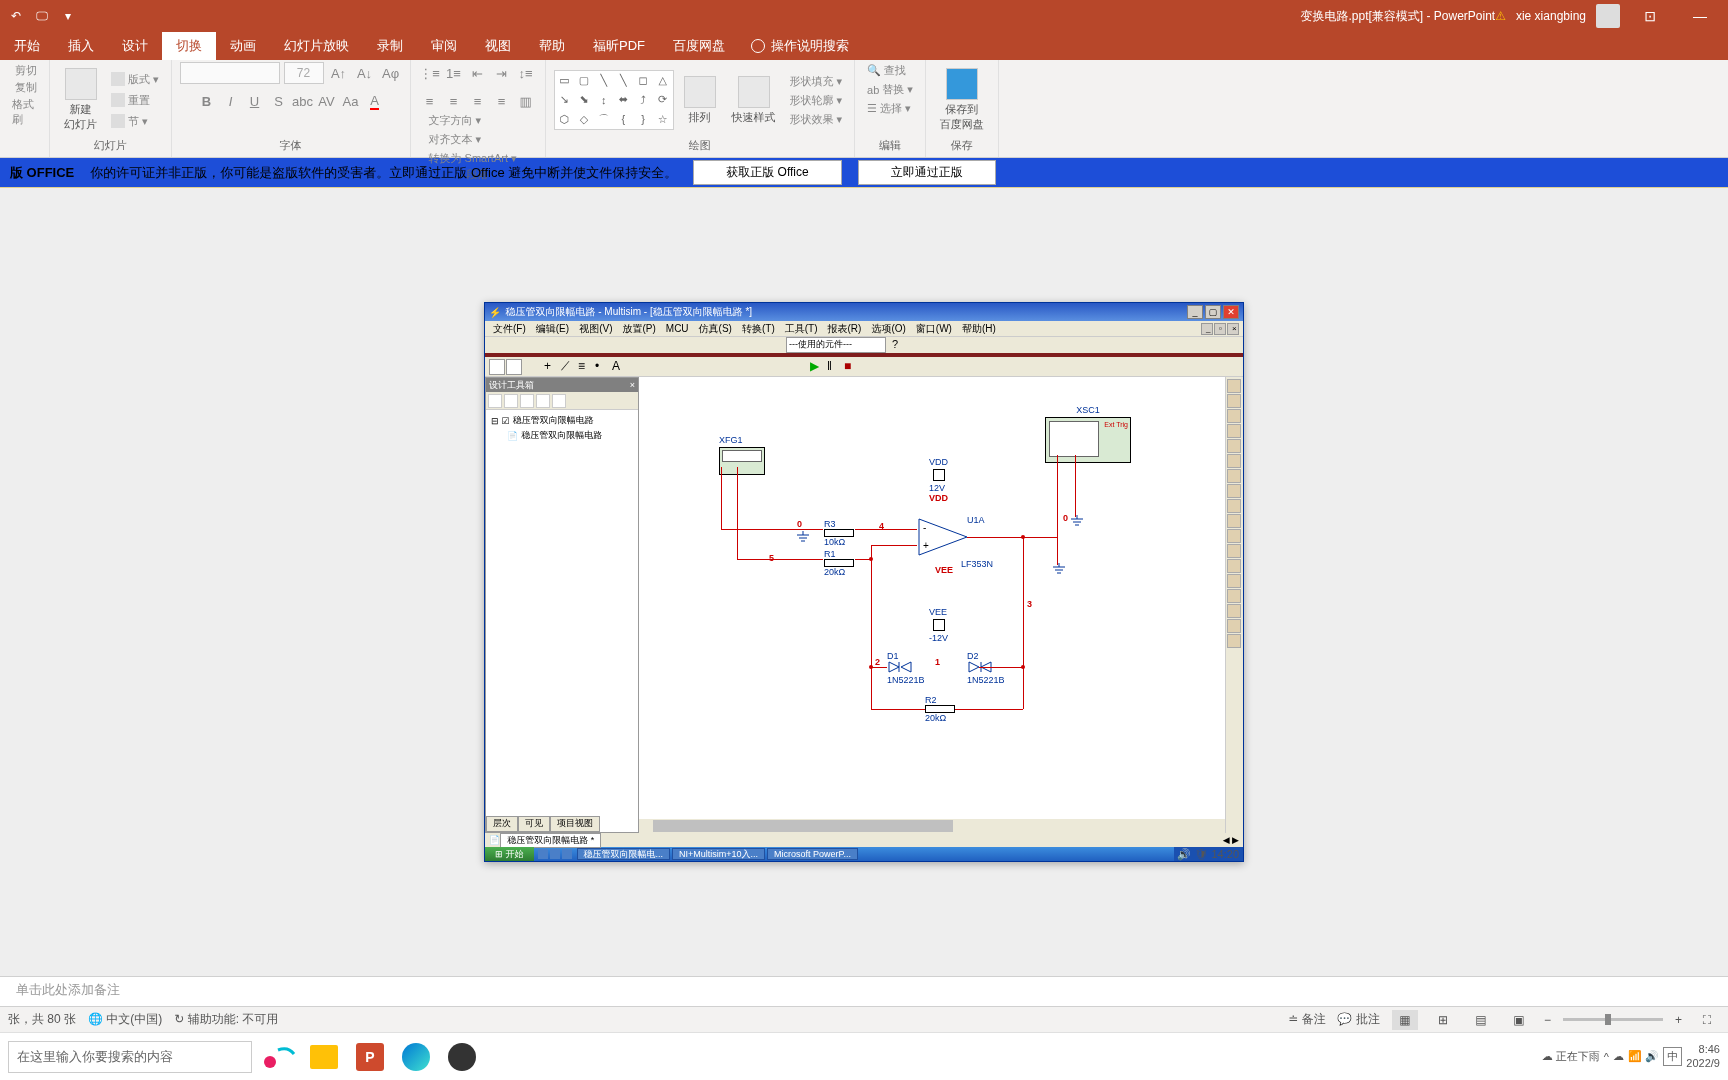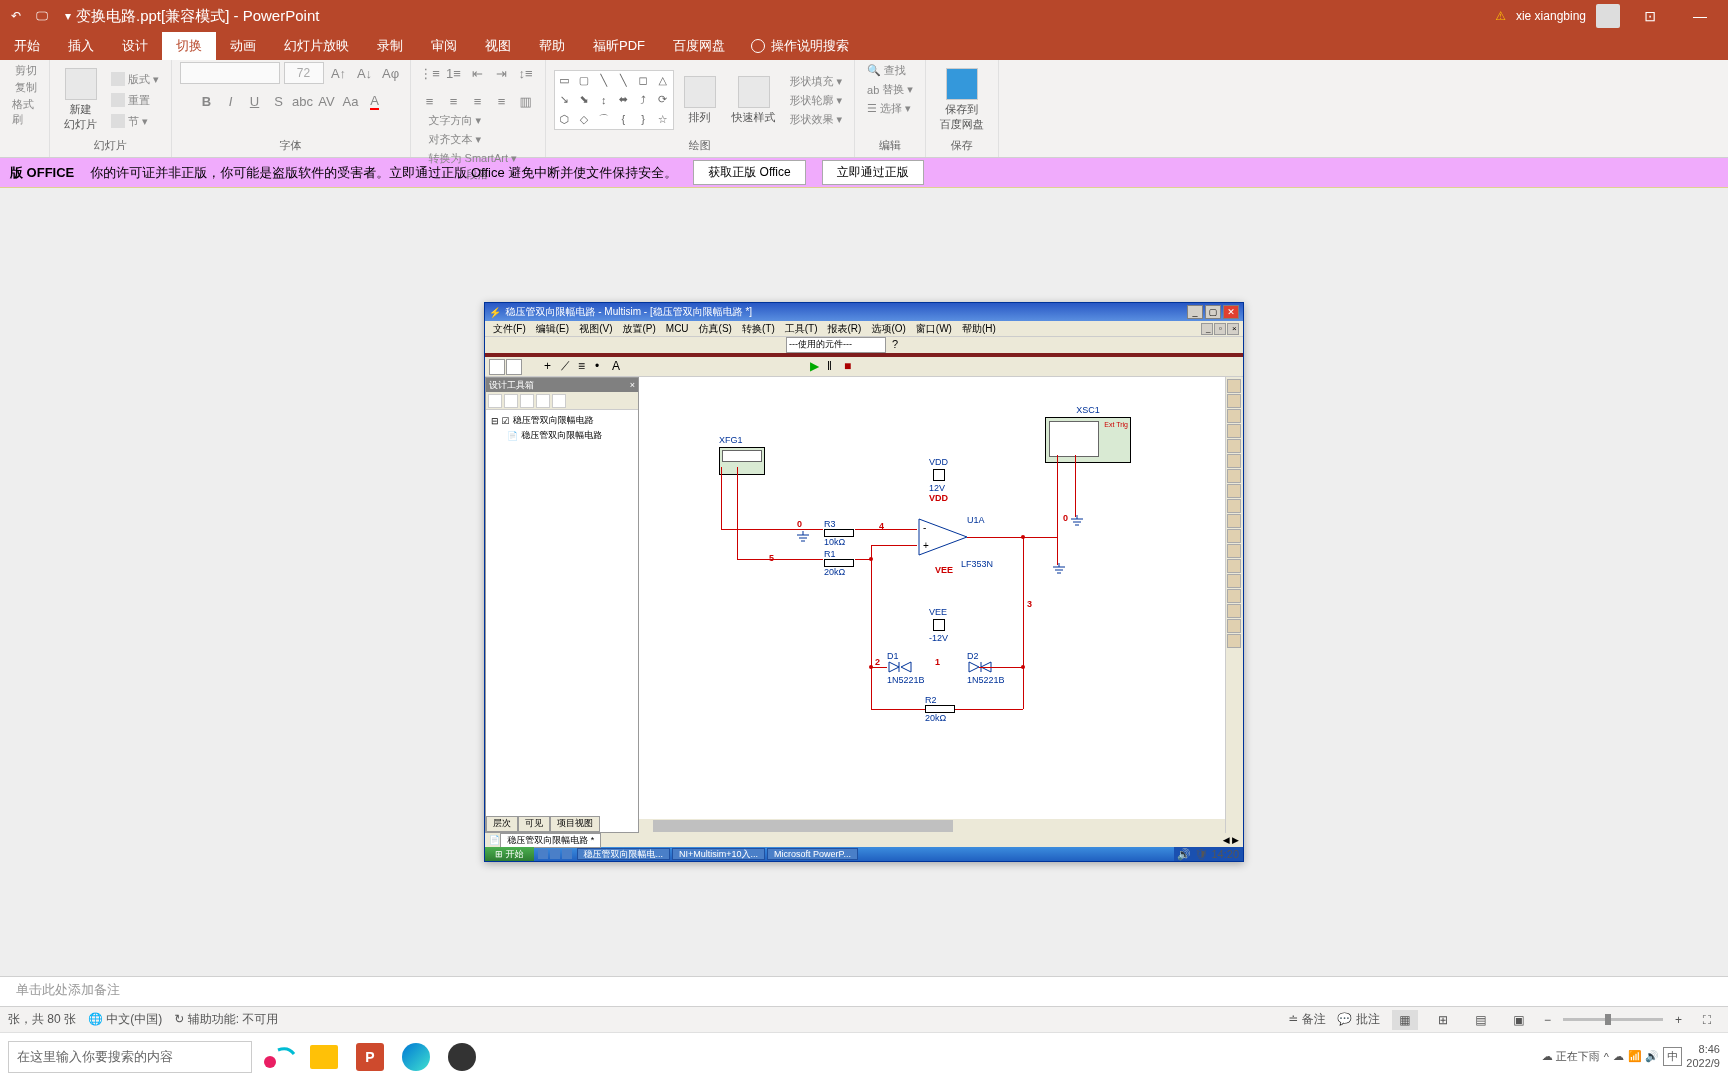--- a/index.html
+++ b/index.html
@@ -2,21 +2,21 @@
 <html><head>
 <meta charset="utf-8">
 <style>
 * { margin: 0; padding: 0; box-sizing: border-box; font-family: "Microsoft YaHei", sans-serif; }
 body { width: 1728px; height: 1080px; background: #fff; overflow: hidden; font-size: 12px; }
 
 
 .title-bar { height: 32px; background: #B7472A; display: flex; align-items: center; color: #fff; padding: 0 8px; }
 .title-bar .qat { display: flex; gap: 10px; align-items: center; }
 .title-bar .qat-icon { width: 16px; height: 16px; display: flex; align-items: center; justify-content: center; }
-.title-bar .title { flex: 1; text-align: left; font-size: 15px; }
+.title-bar .title { flex: 1; text-align: right; font-size: 12px; }
 .title-bar .user-area { display: flex; align-items: center; gap: 10px; }
 .title-bar .user-avatar { width: 24px; height: 24px; background: #ddd; border-radius: 2px; }
 .title-bar .win-btn { width: 40px; height: 32px; display: flex; align-items: center; justify-content: center; font-size: 14px; }
 .warn-icon { color: #FFC107; }
 
 
 .ribbon-tabs { height: 28px; background: #B7472A; display: flex; align-items: stretch; padding-left: 0; }
 .ribbon-tab { padding: 0 14px; display: flex; align-items: center; color: #fff; font-size: 13px; cursor: pointer; }
 .ribbon-tab.active { background: #fff; color: #B7472A; }
 .tell-me { display: flex; align-items: center; gap: 6px; color: #fff; margin-left: 12px; font-size: 13px; }
@@ -31,23 +31,23 @@
 .ribbon-btn-v .ic { width: 32px; height: 32px; background: #e8e8e8; border: 1px solid #ccc; }
 .ribbon-small { font-size: 11px; color: #888; padding: 1px 4px; display: flex; align-items: center; gap: 3px; }
 .ribbon-small .si { width: 14px; height: 14px; background: #ddd; }
 .font-combo { width: 100px; height: 22px; border: 1px solid #ccc; background: #fafafa; }
 .size-combo { width: 40px; height: 22px; border: 1px solid #ccc; background: #fafafa; display: flex; align-items: center; justify-content: center; color: #aaa; }
 .fmt-btn { width: 22px; height: 22px; display: flex; align-items: center; justify-content: center; color: #888; font-size: 13px; }
 .shape-gallery { width: 120px; height: 60px; border: 1px solid #d0d0d0; background: #fff; display: grid; grid-template-columns: repeat(6, 1fr); grid-template-rows: repeat(3, 1fr); }
 .shape-gallery div { border: 0; display: flex; align-items: center; justify-content: center; font-size: 11px; color: #666; }
 
 
-.warn-bar { height: 30px; background: #f0abfc; border-bottom: 1px solid #e0d090; display: flex; align-items: center; padding: 0 10px; gap: 16px; font-size: 13px; }
+.warn-bar { height: 30px; background: #1d4ed8; border-bottom: 1px solid #e0d090; display: flex; align-items: center; padding: 0 10px; gap: 16px; font-size: 13px; }
 .warn-bar .warn-title { font-weight: bold; }
-.warn-bar .warn-btn { border: 1px solid #aaa; background: #fff; padding: 3px 14px; font-size: 12px; }
+.warn-bar .warn-btn { border: 1px solid #aaa; background: #fff; padding: 3px 32px; font-size: 12px; }
 
 
 .main { display: flex; height: calc(1080px - 32px - 28px - 98px - 30px - 26px - 48px); }
 .thumb-panel { width: 170px; background: #f0f0f0; border-right: 1px solid #d0d0d0; overflow-y: auto; position: relative; }
 .thumb-scroll { position: absolute; right: 0; top: 0; width: 16px; height: 100%; background: #f0f0f0; }
 .thumb-scroll-handle { position: absolute; right: 2px; top: 340px; width: 12px; height: 20px; background: #c0c0c0; }
 .thumb { width: 128px; height: 80px; margin: 10px 12px; border: 1px solid #ccc; background: #fff; position: relative; }
 .thumb.sel { outline: 3px solid #CE4A2D; }
 .thumb.blue { background: #1040A0; color: #fff; display: flex; align-items: center; justify-content: center; font-size: 11px; text-align: center; }
 .thumb-wave { width: 100%; height: 100%; background: linear-gradient(#e8f0ff, #e8f0ff); position: relative; }

